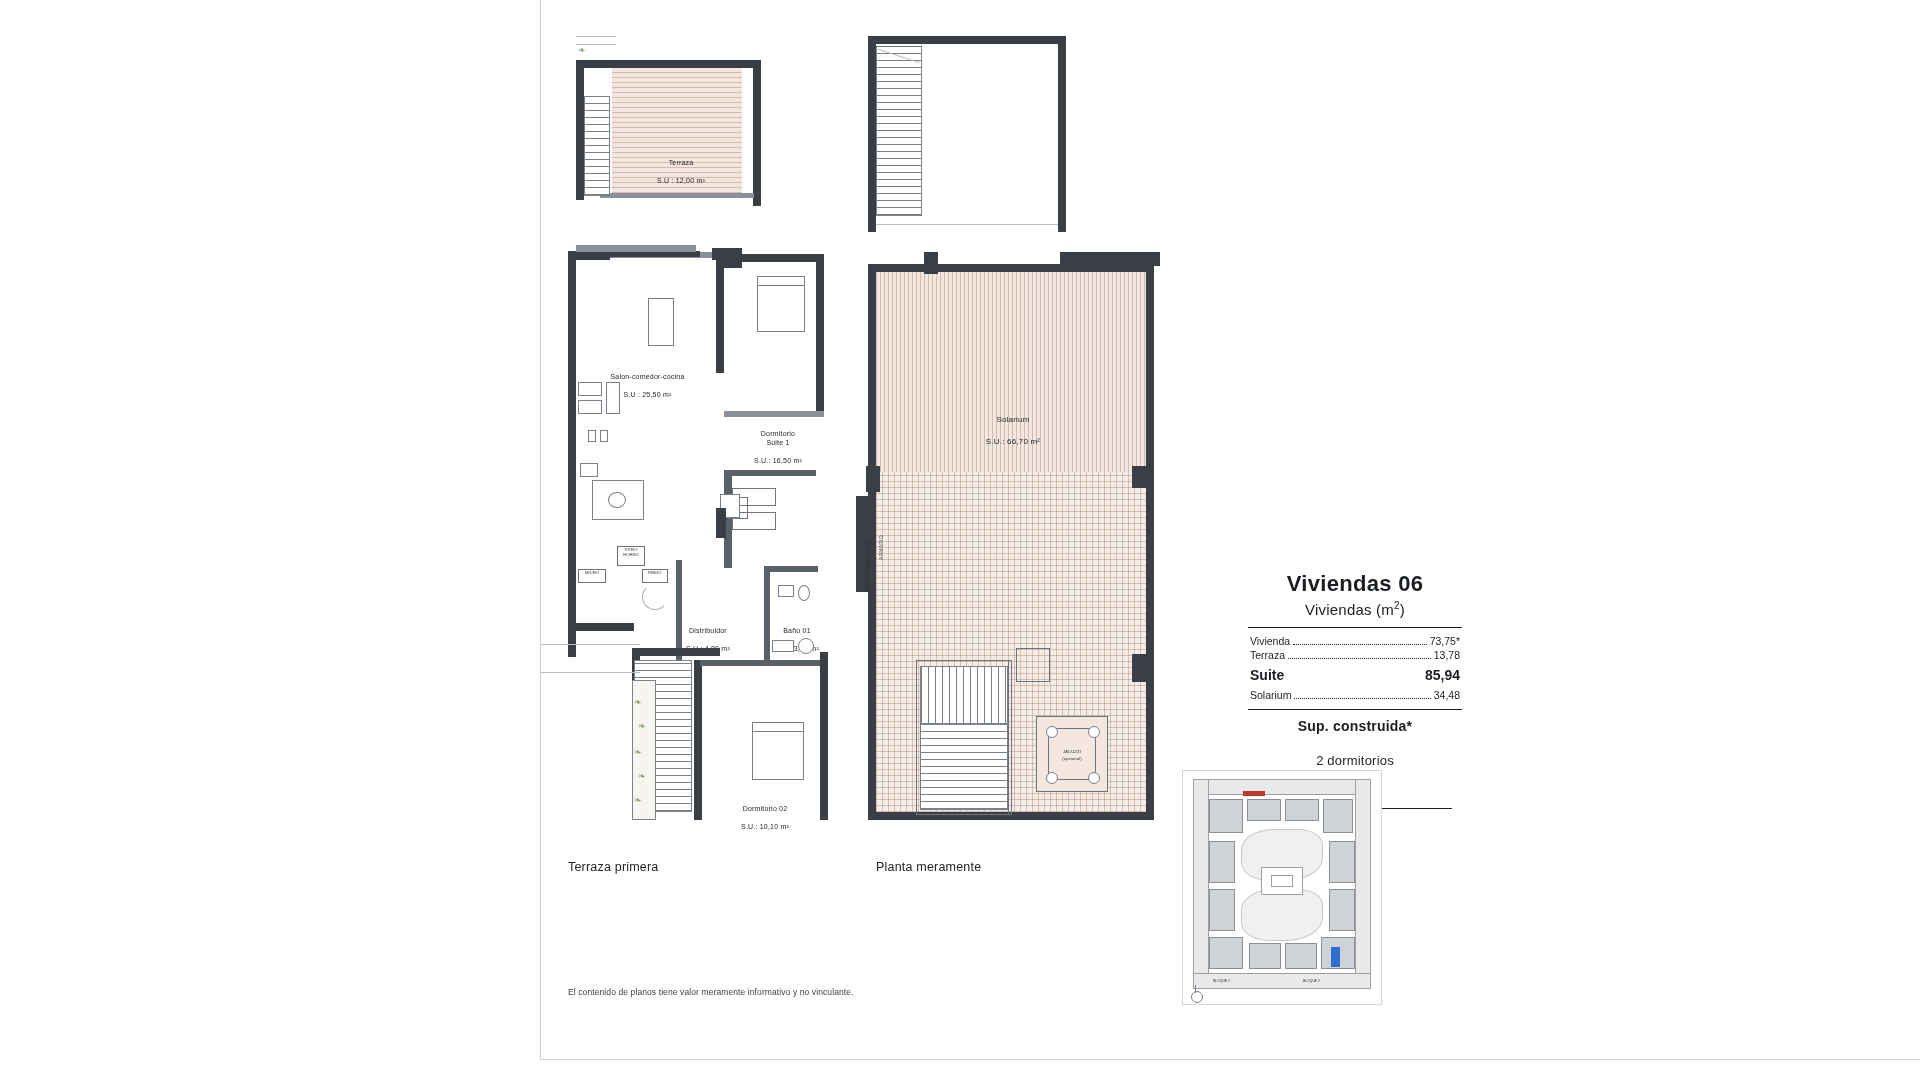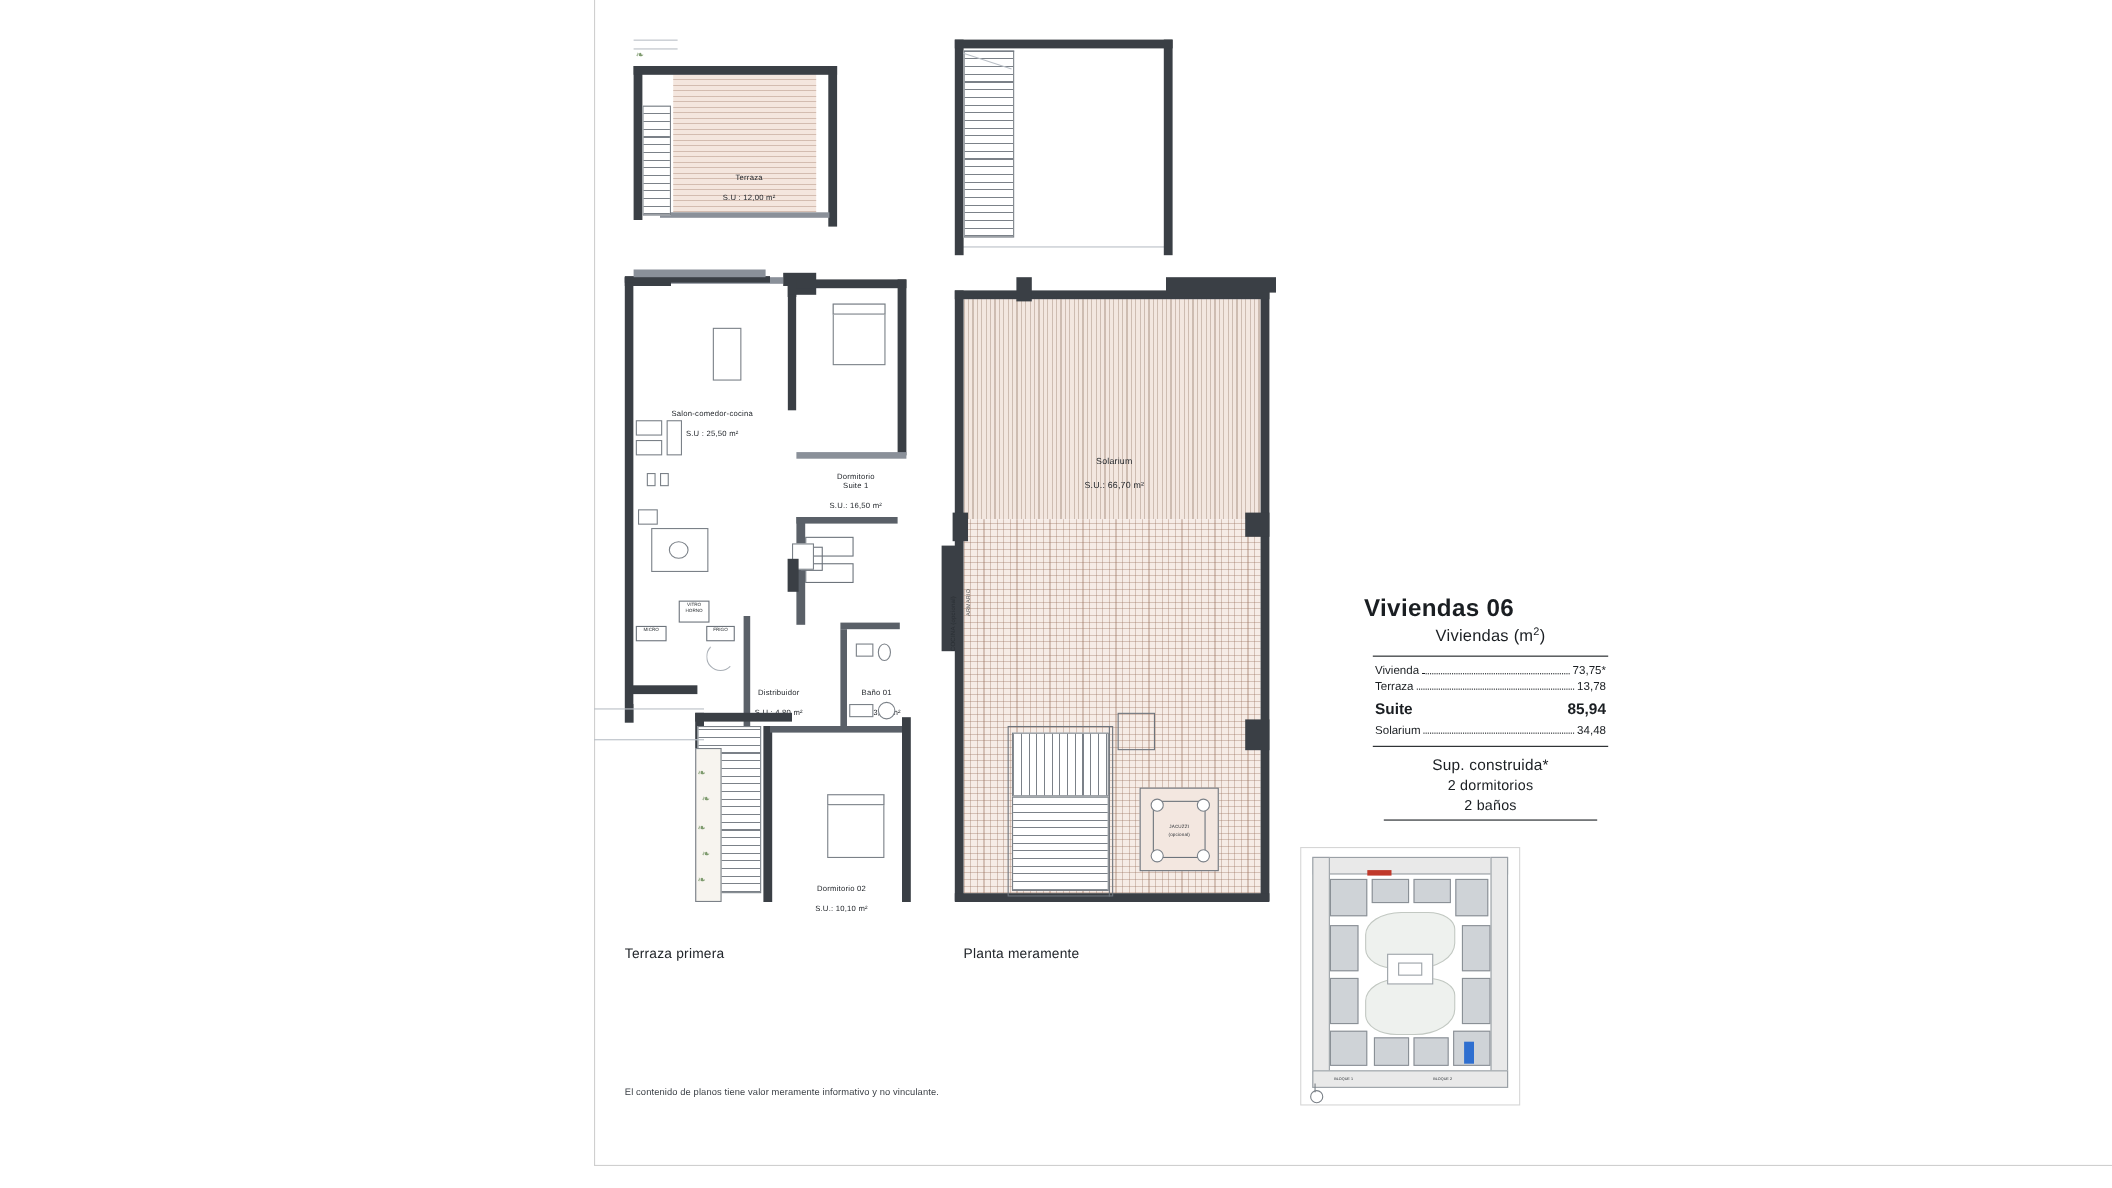--- a/index.html
+++ b/index.html
@@ -132,22 +132,23 @@
   .info {
     position: absolute;
     left: 1240px;
     top: 540px;
     width: 230px;
     color: #1a1e22;
   }
   .info-title {
     font-size: 22px;
     font-weight: bold;
-    text-align: left;
+    text-align: center;
     letter-spacing: .3px;
+    margin-top: 31px;
   }
   .info-sub {
     font-size: 15px;
     text-align: center;
     margin-top: 3px;
     letter-spacing: .2px;
   }
   .info-sub sup { font-size: 10px; }
   .info-rule {
     height: 1px;
@@ -174,28 +175,28 @@
     font-weight: bold;
     margin: 6px 0 6px 0;
   }
   .info-rule2 {
     height: 1px;
     background: #1a1e22;
     margin: 8px 8px 8px 8px;
   }
   .info-constr {
     font-size: 14px;
-    font-weight: normal;
+    font-weight: bold;
     text-align: center;
     letter-spacing: .2px;
   }
   .info-line {
     font-size: 13px;
     text-align: center;
-    margin-top: 3px;
+    margin-top: 19px;
     letter-spacing: .2px;
   }
   .info-underline {
     height: 1px;
     background: #1a1e22;
     margin: 6px 18px 0 18px;
   }
 
   
   .keyplan {

